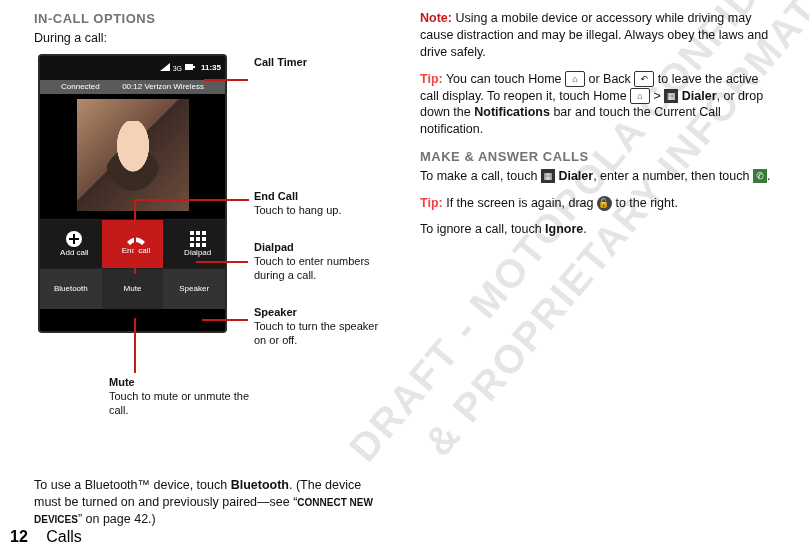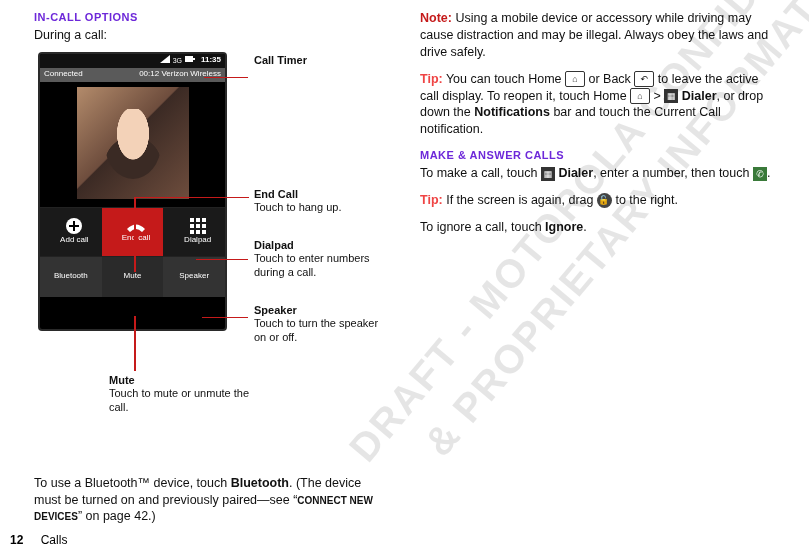--- a/index.html
+++ b/index.html
@@ -34,23 +34,23 @@
     top: 10px;
     width: 352px;
   }
   .col-right {
     position: absolute;
     left: 420px;
     top: 10px;
     width: 360px;
   }
   .heading-red {
-    color: #6d28d9;
+    color: #737373;
     font-weight: 900;
-    font-size: 11px;
+    font-size: 13px;
     letter-spacing: 0.5px;
     text-transform: uppercase;
     margin: 0 0 2px 0;
     font-family: Arial, Helvetica, sans-serif;
   }
   .phone-area {
     position: relative;
     margin-top: 10px;
     height: 395px;
   }
@@ -59,40 +59,40 @@
     left: 6px;
     top: 0;
     width: 185px;
     height: 275px;
     background: #000;
     border-radius: 2px;
     overflow: hidden;
     box-shadow: 0 0 0 2px #2a2a2a;
   }
   .statusbar {
-    height: 14px;
+    height: 24px;
     background: #111;
     color: #fff;
     font-size: 8px;
     display: flex;
     align-items: center;
     justify-content: flex-end;
     padding: 0 4px;
     gap: 3px;
   }
   .statusbar .time { margin-left: 3px; font-weight: bold; }
   .connrow {
     height: 14px;
     background: #5a5a5a;
     color: #fff;
     font-size: 8px;
     display: flex;
     align-items: center;
     justify-content: space-between;
-    padding: 0 4px;
+    padding: 0 21px;
   }
   .caller {
     text-align: center;
     color: #eee;
     padding: 6px 0 3px 0;
   }
   .caller .name { font-size: 11px; font-weight: bold; }
   .caller .num  { font-size: 8px; opacity: 0.85; }
   .caller .city { font-size: 8px; opacity: 0.85; }
   .photo {
@@ -183,21 +183,21 @@
     height: 14px;
     background: #333;
     color: #fff;
     font-size: 9px;
     vertical-align: middle;
   }
   .footer {
     position: absolute;
     left: 10px;
     bottom: 8px;
-    font-size: 12px;
+    font-size: 16px;
     color: #000;
   }
   .footer .pg { font-weight: bold; margin-right: 14px; }
   .bold { font-weight: bold; }
   p { margin: 0 0 10px 0; }
   .xref { font-weight: 900; text-transform: uppercase; font-size: 10px; }
 </style>
 </head>
 <body>
 

